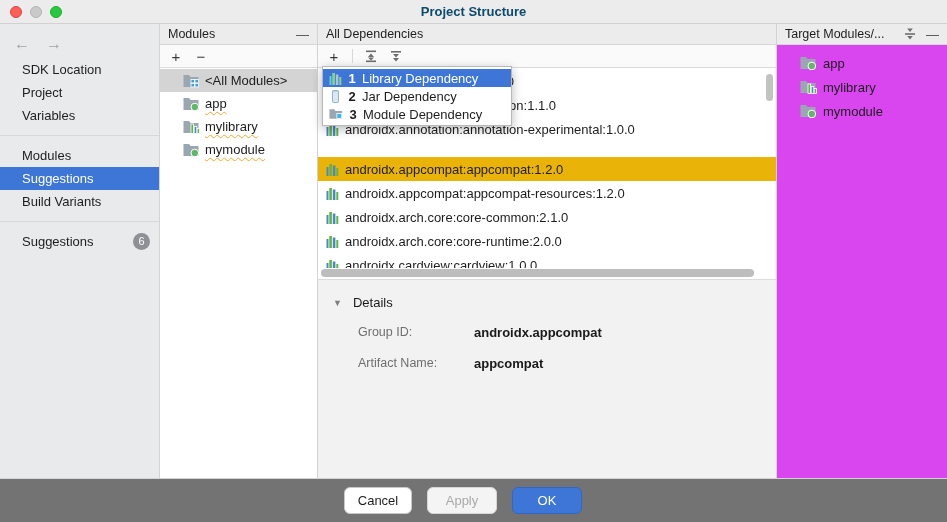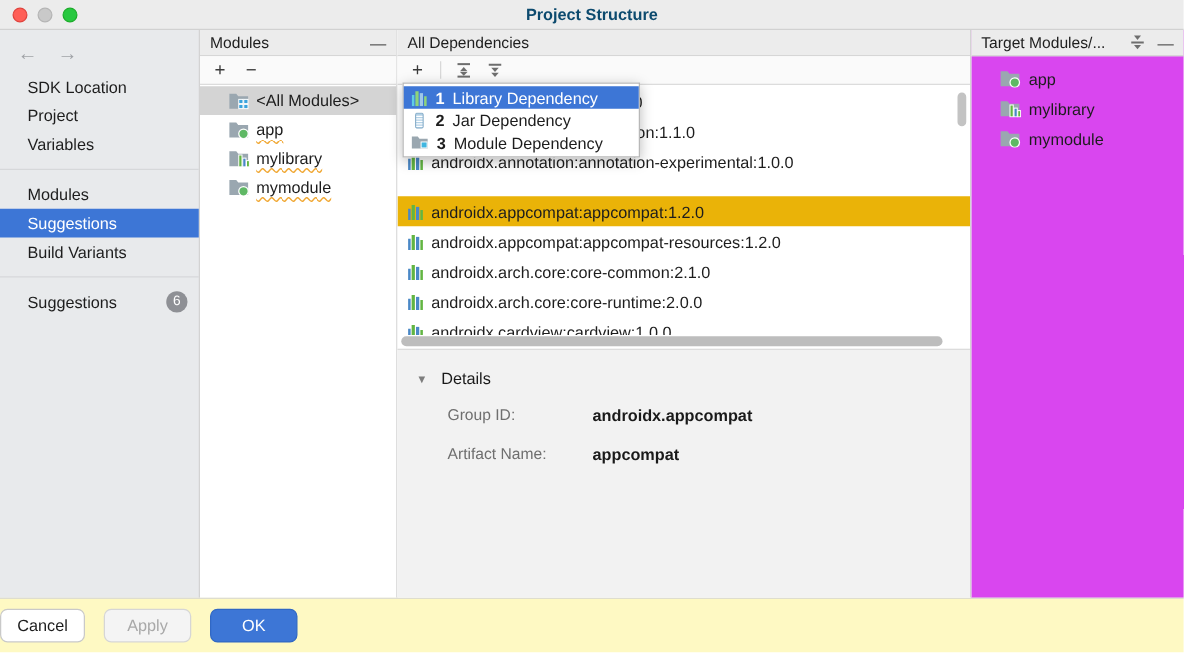--- a/index.html
+++ b/index.html
@@ -78,22 +78,22 @@
   .popup-row.selected { background:#3d76d6; color:#fff; }
   .popup-num { width:10px; text-align:center; font-weight:bold; }
   .popup-row.selected .popup-num { font-weight:bold; }
 
   
   .target-panel { width:170px; background:#d946ef; display:flex; flex-direction:column; }
   .target-header-icons { margin-left:auto; display:flex; align-items:center; gap:9px; }
   .target-row { height:24px; display:flex; align-items:center; padding-left:23px; gap:6px; }
 
   
-  .footer { height:44px; background:#fef9c3; border-top:1px solid #d4d4d4;
-    display:flex; align-items:center; justify-content:flex-start; gap:15px; padding-right:21px; }
+  .footer { height:44px; background:#737373; border-top:1px solid #d4d4d4;
+    display:flex; align-items:center; justify-content:center; gap:15px; padding-right:21px; }
   .btn { height:27px; border-radius:6px; border:1px solid #c9c9c9; background:#fff;
     color:#1d1d1d; font-size:13px; font-family:inherit; display:flex; align-items:center;
     justify-content:center; width:68px; }
   .btn.apply { background:#f4f4f4; border-color:#d6d6d6; color:#a9a9a9; width:70px; }
   .btn.ok { background:#3d76d6; border-color:#3168c4; color:#fff; width:70px; font-weight:normal; }
 
   svg { flex:none; display:block; }
 </style>
 </head>
 <body>

